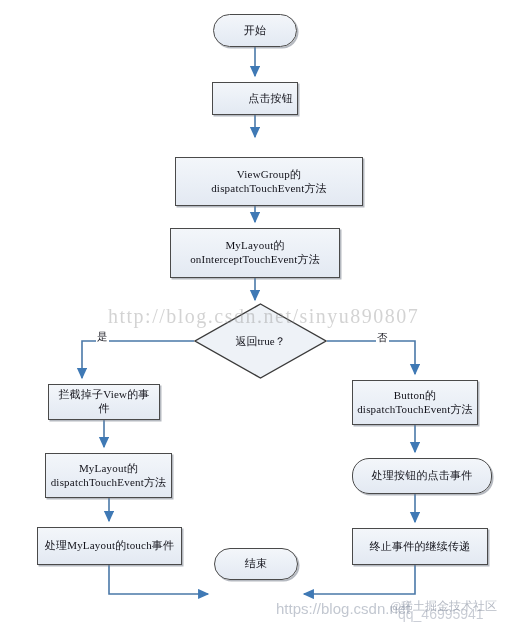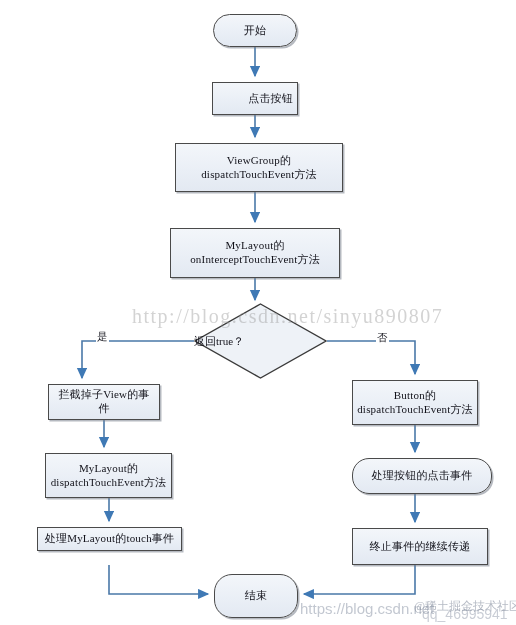--- a/index.html
+++ b/index.html
@@ -44,20 +44,21 @@
     white-space: pre-line;
   }
   .terminator {
     border-radius: 18px;
     box-shadow: 1.5px 1.5px 0 rgba(120,128,140,0.55);
   }
   .decision {
     position: absolute;
     display: flex;
     align-items: center;
+    justify-content: center;
   }
   .decision .dia {
     position: absolute;
     left: 0; top: 0;
     width: 100%;
     height: 100%;
   }
   .decision .txt {
     position: relative;
     z-index: 2;
@@ -70,21 +71,20 @@
     color: #1a1a22;
     background: #ffffff;
     padding: 0 1px;
     font-family: "Liberation Sans", sans-serif;
   }
   .watermark {
     position: absolute;
     white-space: nowrap;
     pointer-events: none;
     user-select: none;
-    margin-left: 24px;
   }
   #wm-main {
     left: 108px;
     top: 305px;
     font-size: 20px;
     letter-spacing: 1.5px;
     color: rgba(150,150,150,0.42);
     font-family: "Liberation Serif", serif;
   }
   #wm-bottom-url {
@@ -140,21 +140,21 @@
   </svg>
 
   <div class="node terminator" style="left:213px; top:14px; width:84px; height:33px;">
     <span class="txt">开始</span>
   </div>
 
   <div class="node" style="left:212px; top:82px; width:86px; height:33px;justify-content:flex-end;">
     <span class="txt">点击按钮</span>
   </div>
 
-  <div class="node" style="left:175px; top:143px; width:168px; height:49px;">
+  <div class="node" style="left:175px; top:157px; width:188px; height:49px;">
     <span class="txt">ViewGroup的
 dispatchTouchEvent方法</span>
   </div>
 
   <div class="node" style="left:170px; top:228px; width:170px; height:50px;">
     <span class="txt">MyLayout的
 onInterceptTouchEvent方法</span>
   </div>
 
   <div class="decision" style="left:194px; top:303px; width:133px; height:76px;">
@@ -169,38 +169,38 @@
 
   <div class="node" style="left:48px; top:384px; width:112px; height:36px;">
     <span class="txt">拦截掉子View的事件</span>
   </div>
 
   <div class="node" style="left:45px; top:453px; width:127px; height:45px;">
     <span class="txt">MyLayout的
 dispatchTouchEvent方法</span>
   </div>
 
-  <div class="node" style="left:37px; top:527px; width:145px; height:24px;">
+  <div class="node" style="left:37px; top:527px; width:145px; height:38px;">
     <span class="txt">处理MyLayout的touch事件</span>
   </div>
 
   <div class="node" style="left:352px; top:380px; width:126px; height:45px;">
     <span class="txt">Button的
 dispatchTouchEvent方法</span>
   </div>
 
   <div class="node" style="left:352px; top:458px; width:140px; height:36px;border-radius:17px;">
     <span class="txt">处理按钮的点击事件</span>
   </div>
 
   <div class="node" style="left:352px; top:528px; width:136px; height:37px;">
     <span class="txt">终止事件的继续传递</span>
   </div>
 
-  <div class="node terminator" style="left:214px; top:574px; width:84px; height:44px;">
+  <div class="node terminator" style="left:214px; top:548px; width:84px; height:32px;">
     <span class="txt">结束</span>
   </div>
 
   <div class="watermark" id="wm-main">http://blog.csdn.net/sinyu890807</div>
   <div class="watermark" id="wm-bottom-url">https://blog.csdn.net</div>
   <div class="watermark" id="wm-bottom-site">@稀土掘金技术社区</div>
   <div class="watermark" id="wm-bottom-id">qq_46995941</div>
 
 </div>
 

